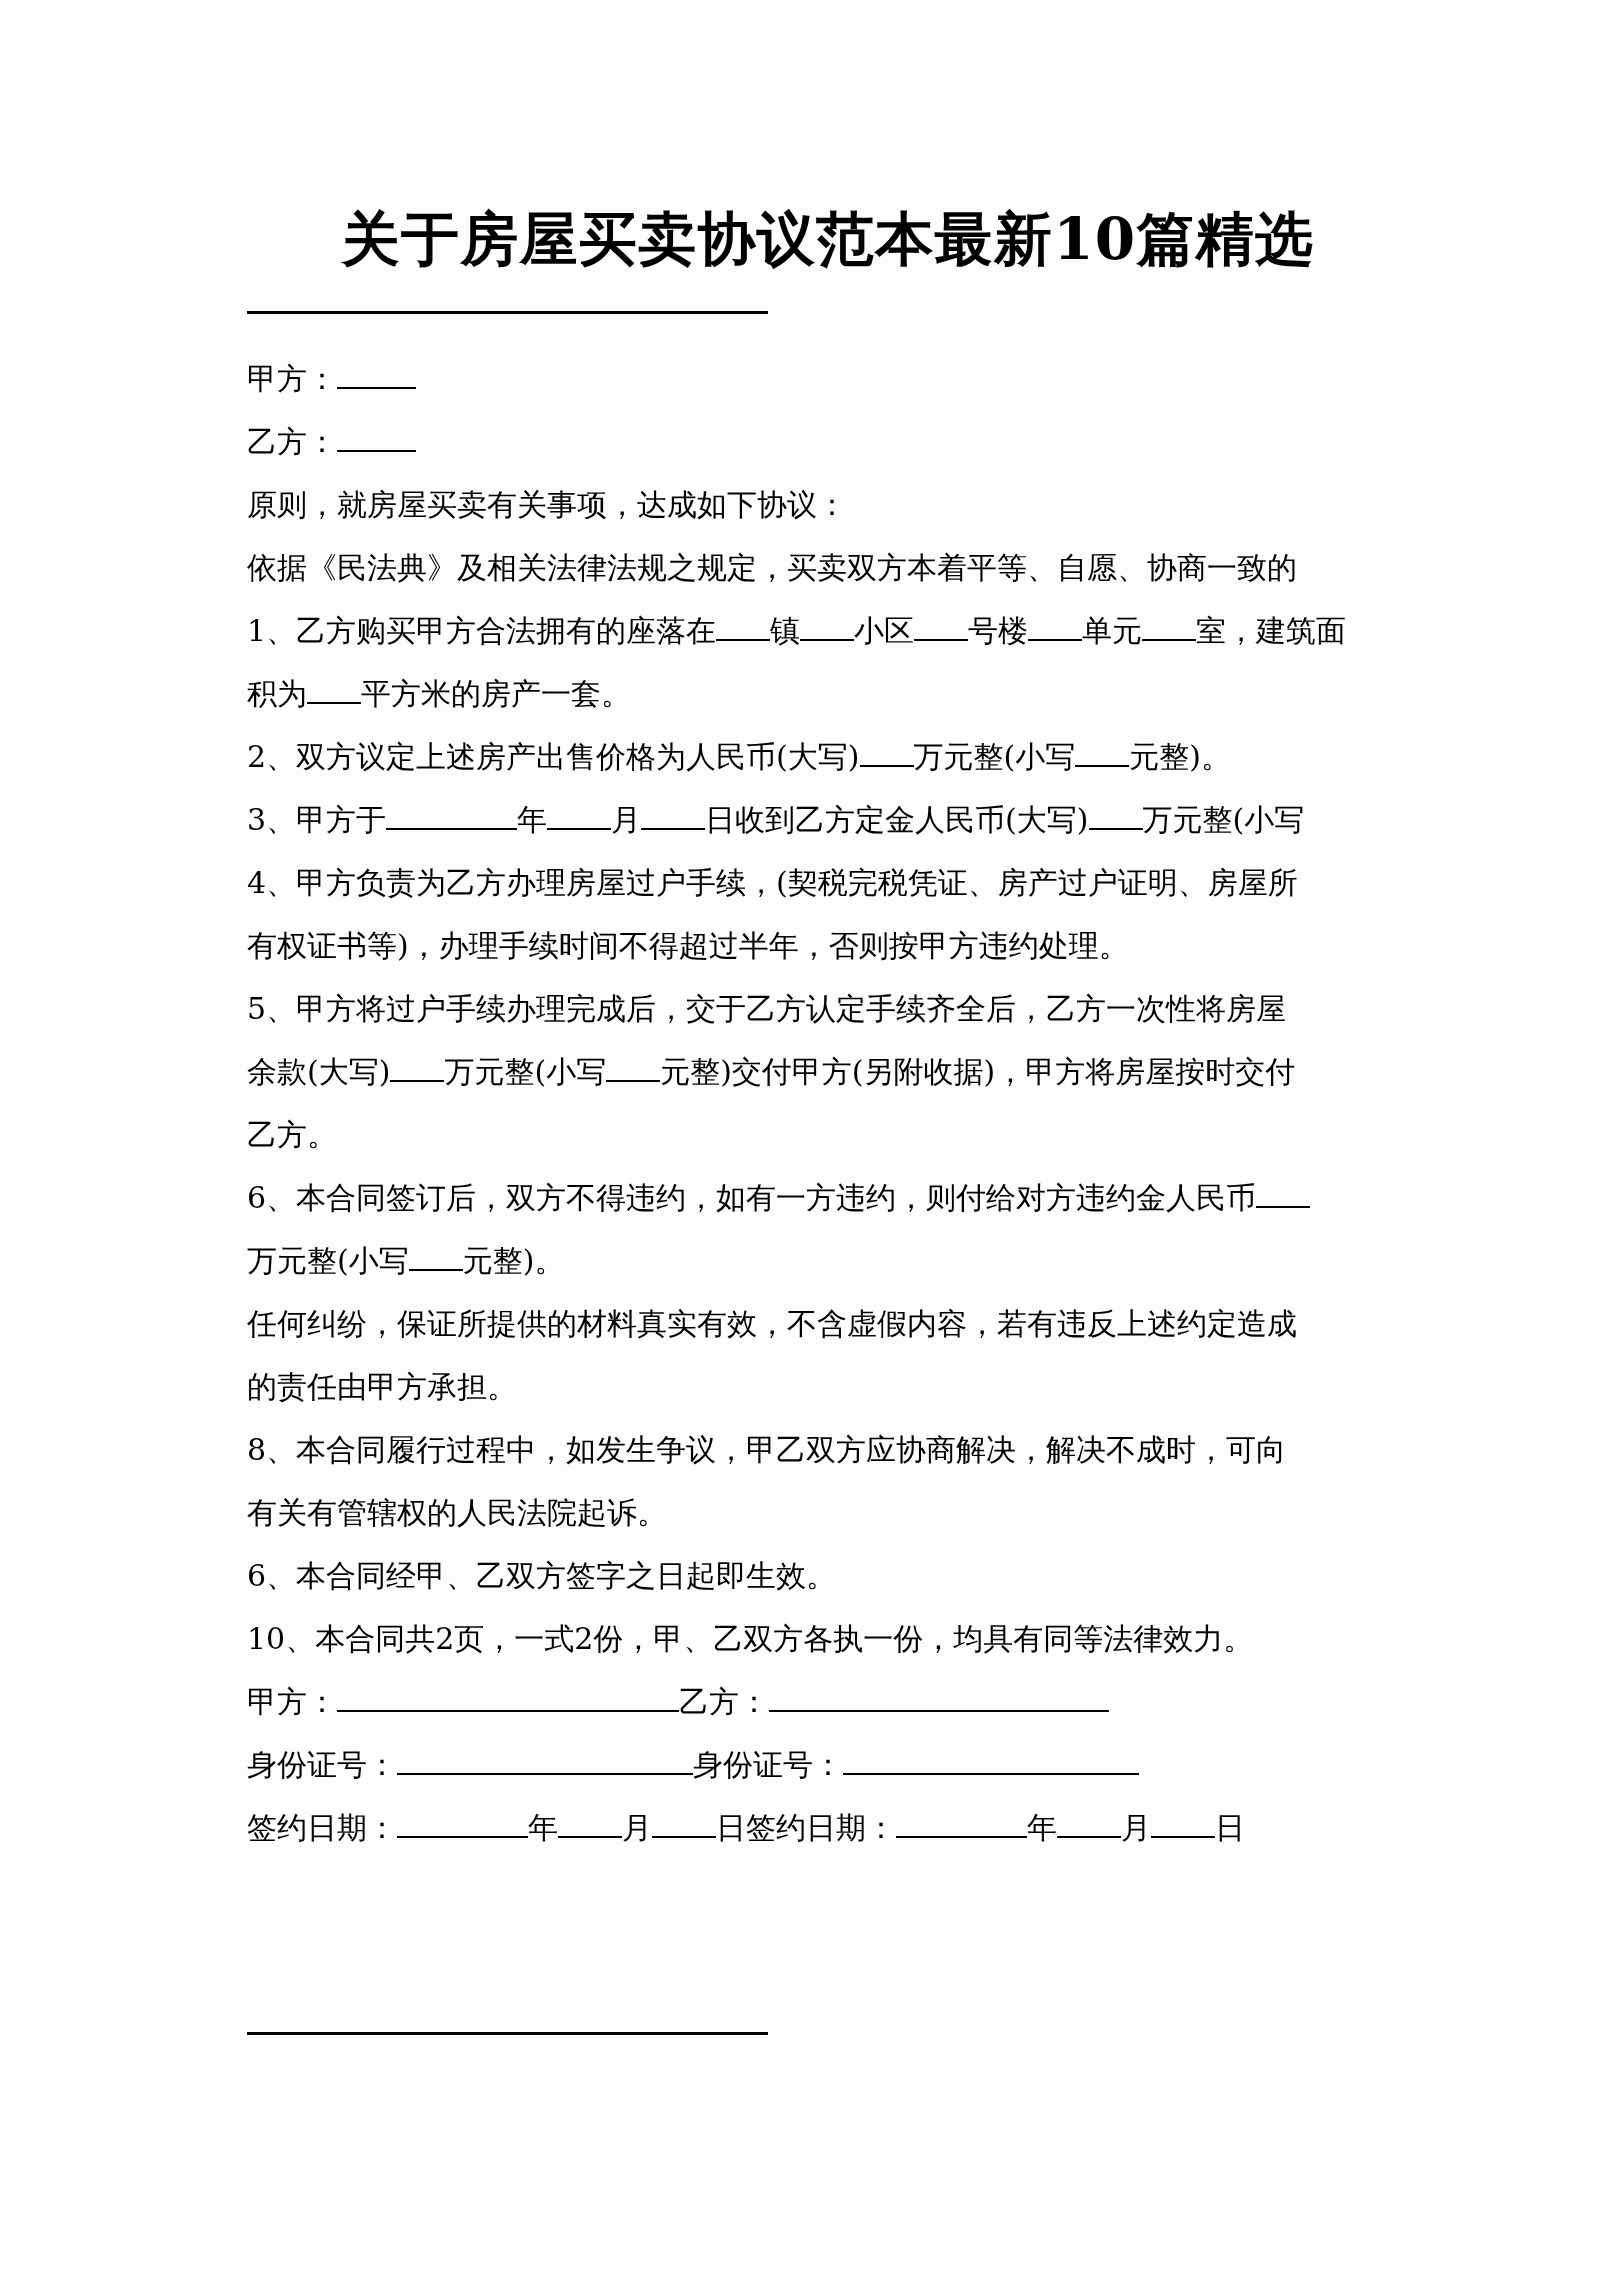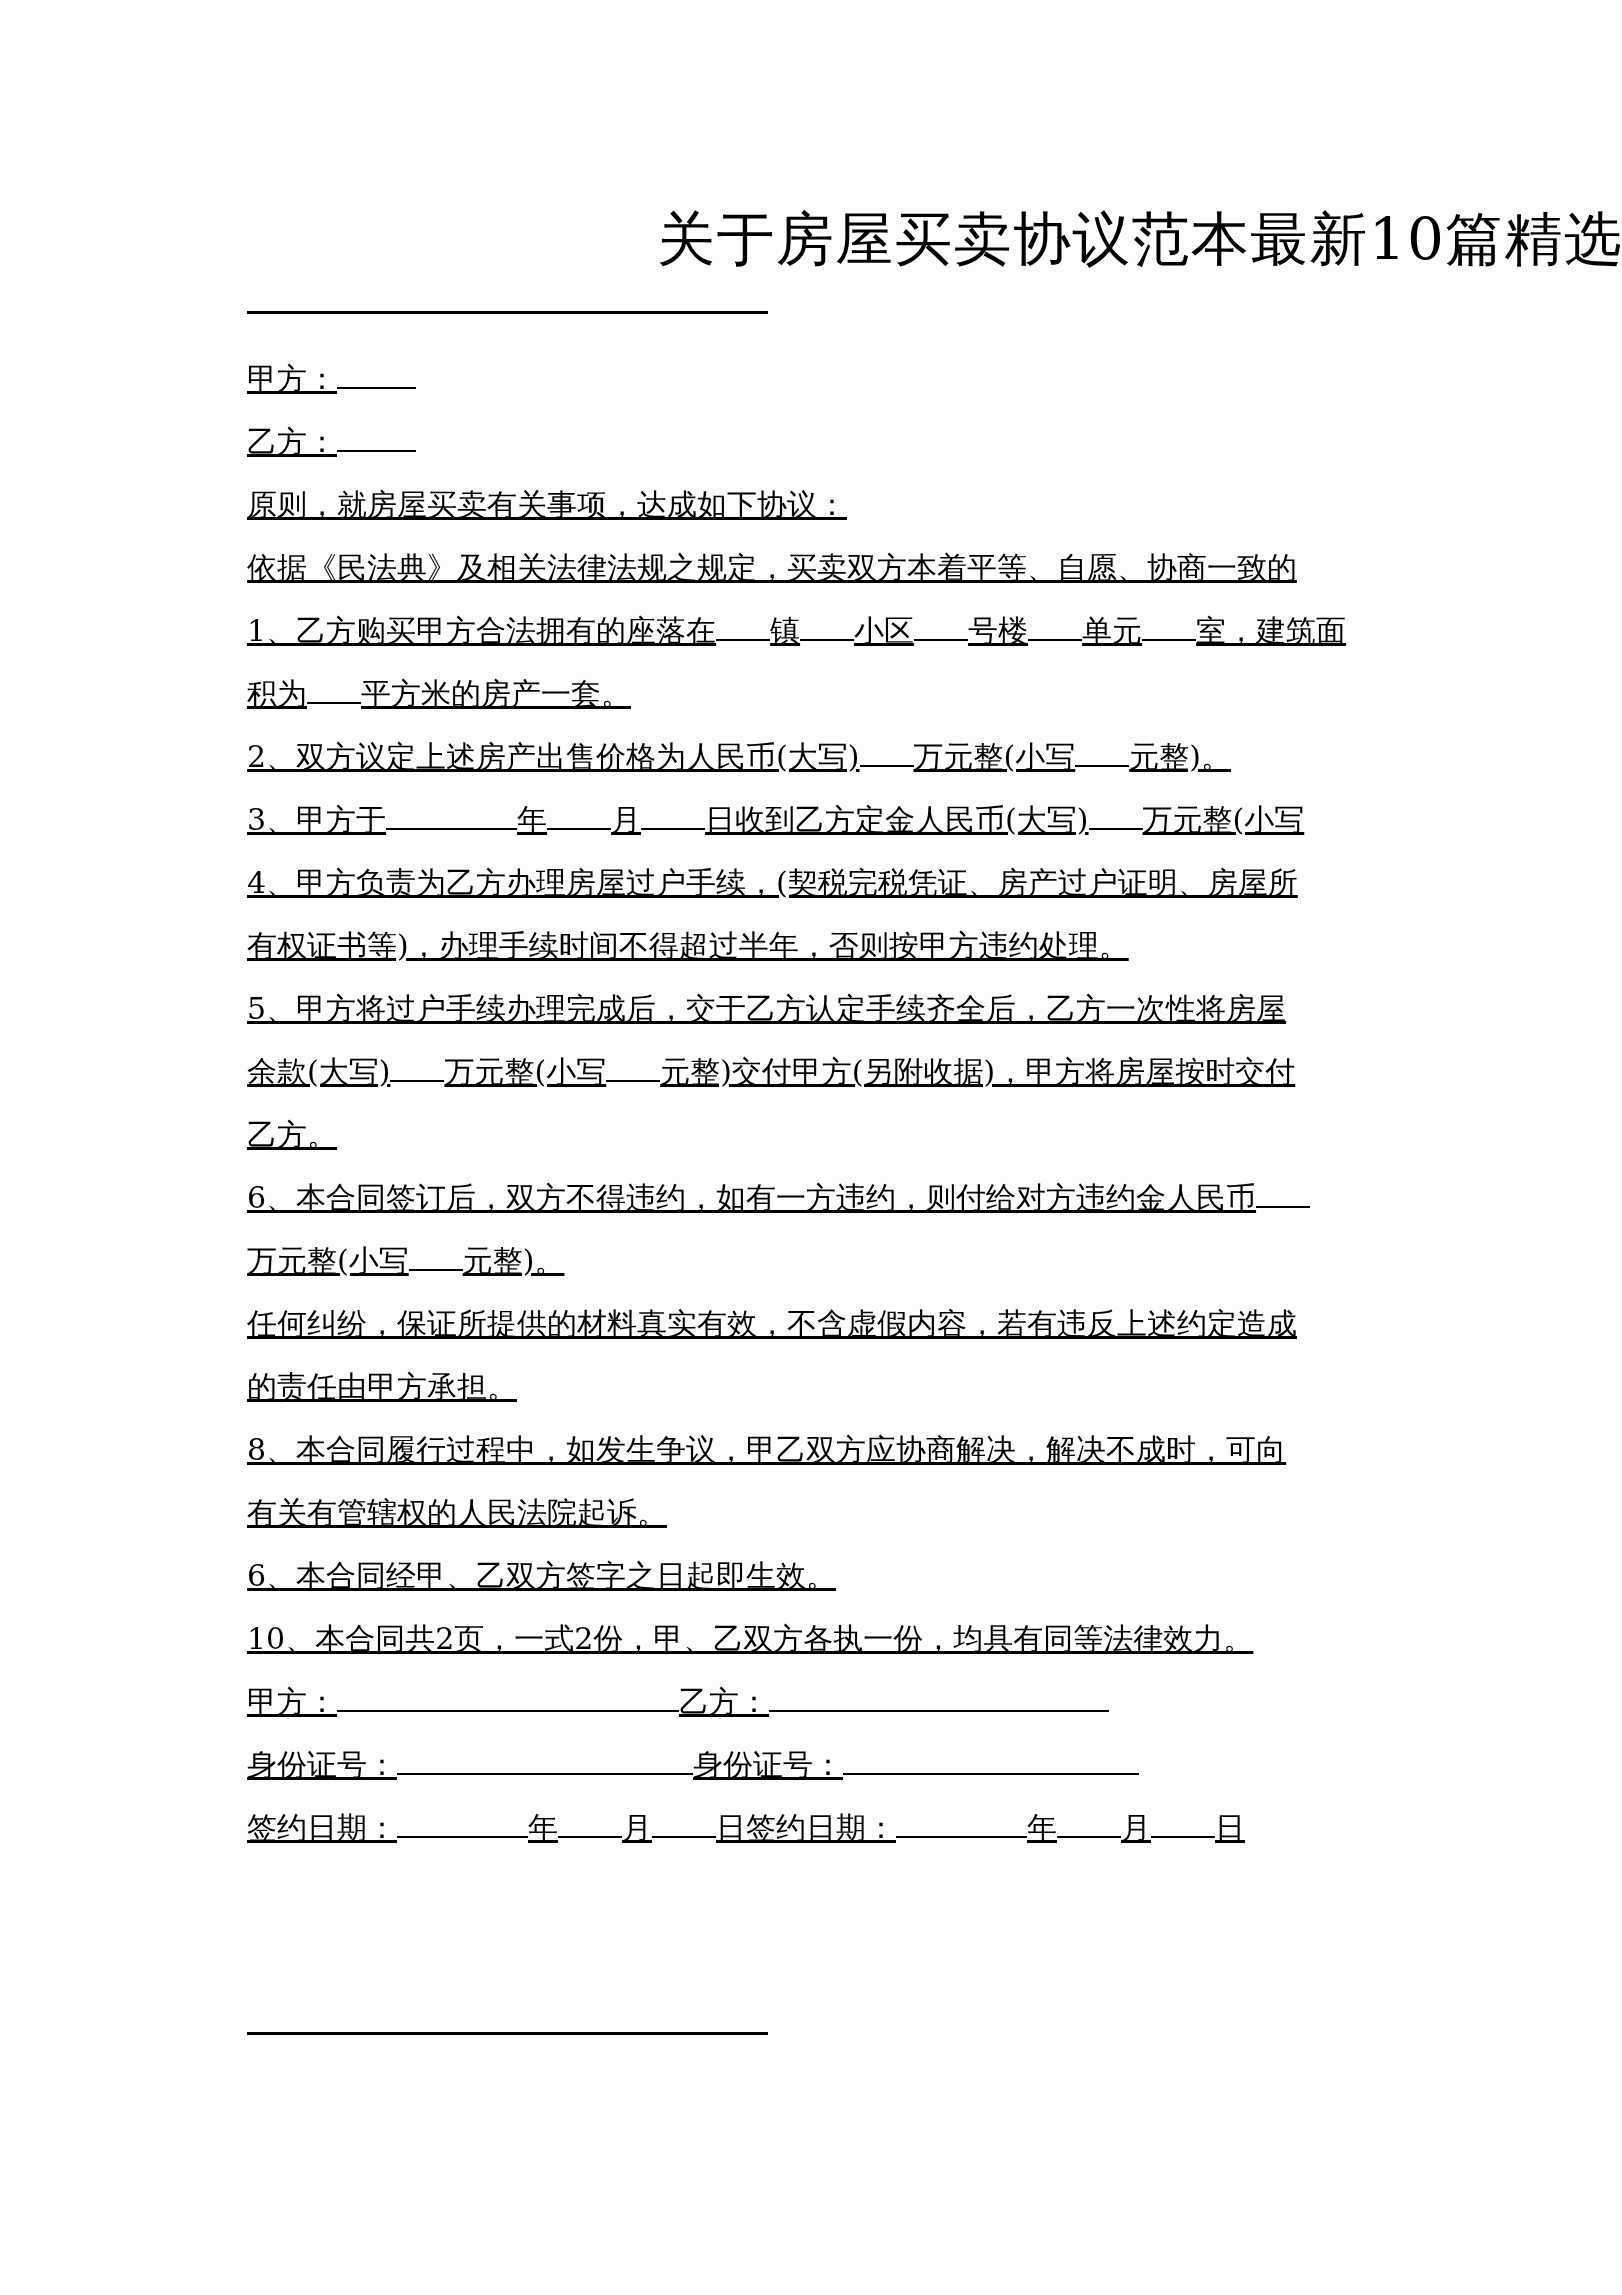--- a/index.html
+++ b/index.html
@@ -1,25 +1,25 @@
 <!DOCTYPE html>
 <html style="font-size:10.5px"><head>
 <meta charset="utf-8">
 <style>
   html, body { margin: 0; padding: 0; background: #fdfdfd; }
   body { width: 1623px; height: 2295px; position: relative; overflow: hidden;
          font-family: "DejaVu Serif", "Liberation Serif", serif; color: #000; }
   .page { position: absolute; left: 0; top: 0; width: 1623px; height: 2295px; background: #fdfdfd; }
-  .title { position: absolute; left: 0; right: 0; top: 203px; text-align: right;
-           font-size: 58px; line-height: 72px; letter-spacing: 1.3px; font-weight: normal; margin-left: 33px; }
+  .title { position: absolute; left: 0; right: 0; top: 203px; text-align: center;
+           font-size: 58px; line-height: 72px; letter-spacing: 1.3px; font-weight: bold; margin-left: 33px; }
   .divider { position: absolute; left: 247px; width: 521px; height: 2.6px; background: #000; }
   .divider.top { top: 311px; }
   .divider.bottom { top: 2032px; }
   .body { position: absolute; left: 247px; top: 353px; width: 1128px; font-size: 30px; }
-  .line { height: 63px; line-height: 52px; white-space: nowrap; text-decoration: underline; }
+  .line { height: 63px; line-height: 52px; white-space: nowrap; }
   .blank { display: inline-block; border-bottom: 2px solid #000; height: 26px; vertical-align: baseline; }
   .b-sm { width: 79px; } .b-xs { width: 54px; } .b-yr { width: 131px; }
   .b-mo { width: 64px; } .b-long { width: 342px; } .b-long2 { width: 340px; }
   .b-id { width: 296px; } .b-id2 { width: 296px; }
 </style>
 </head>
 <body>
 
 <div class="page">
   <div class="title">关于房屋买卖协议范本最新10篇精选</div>

